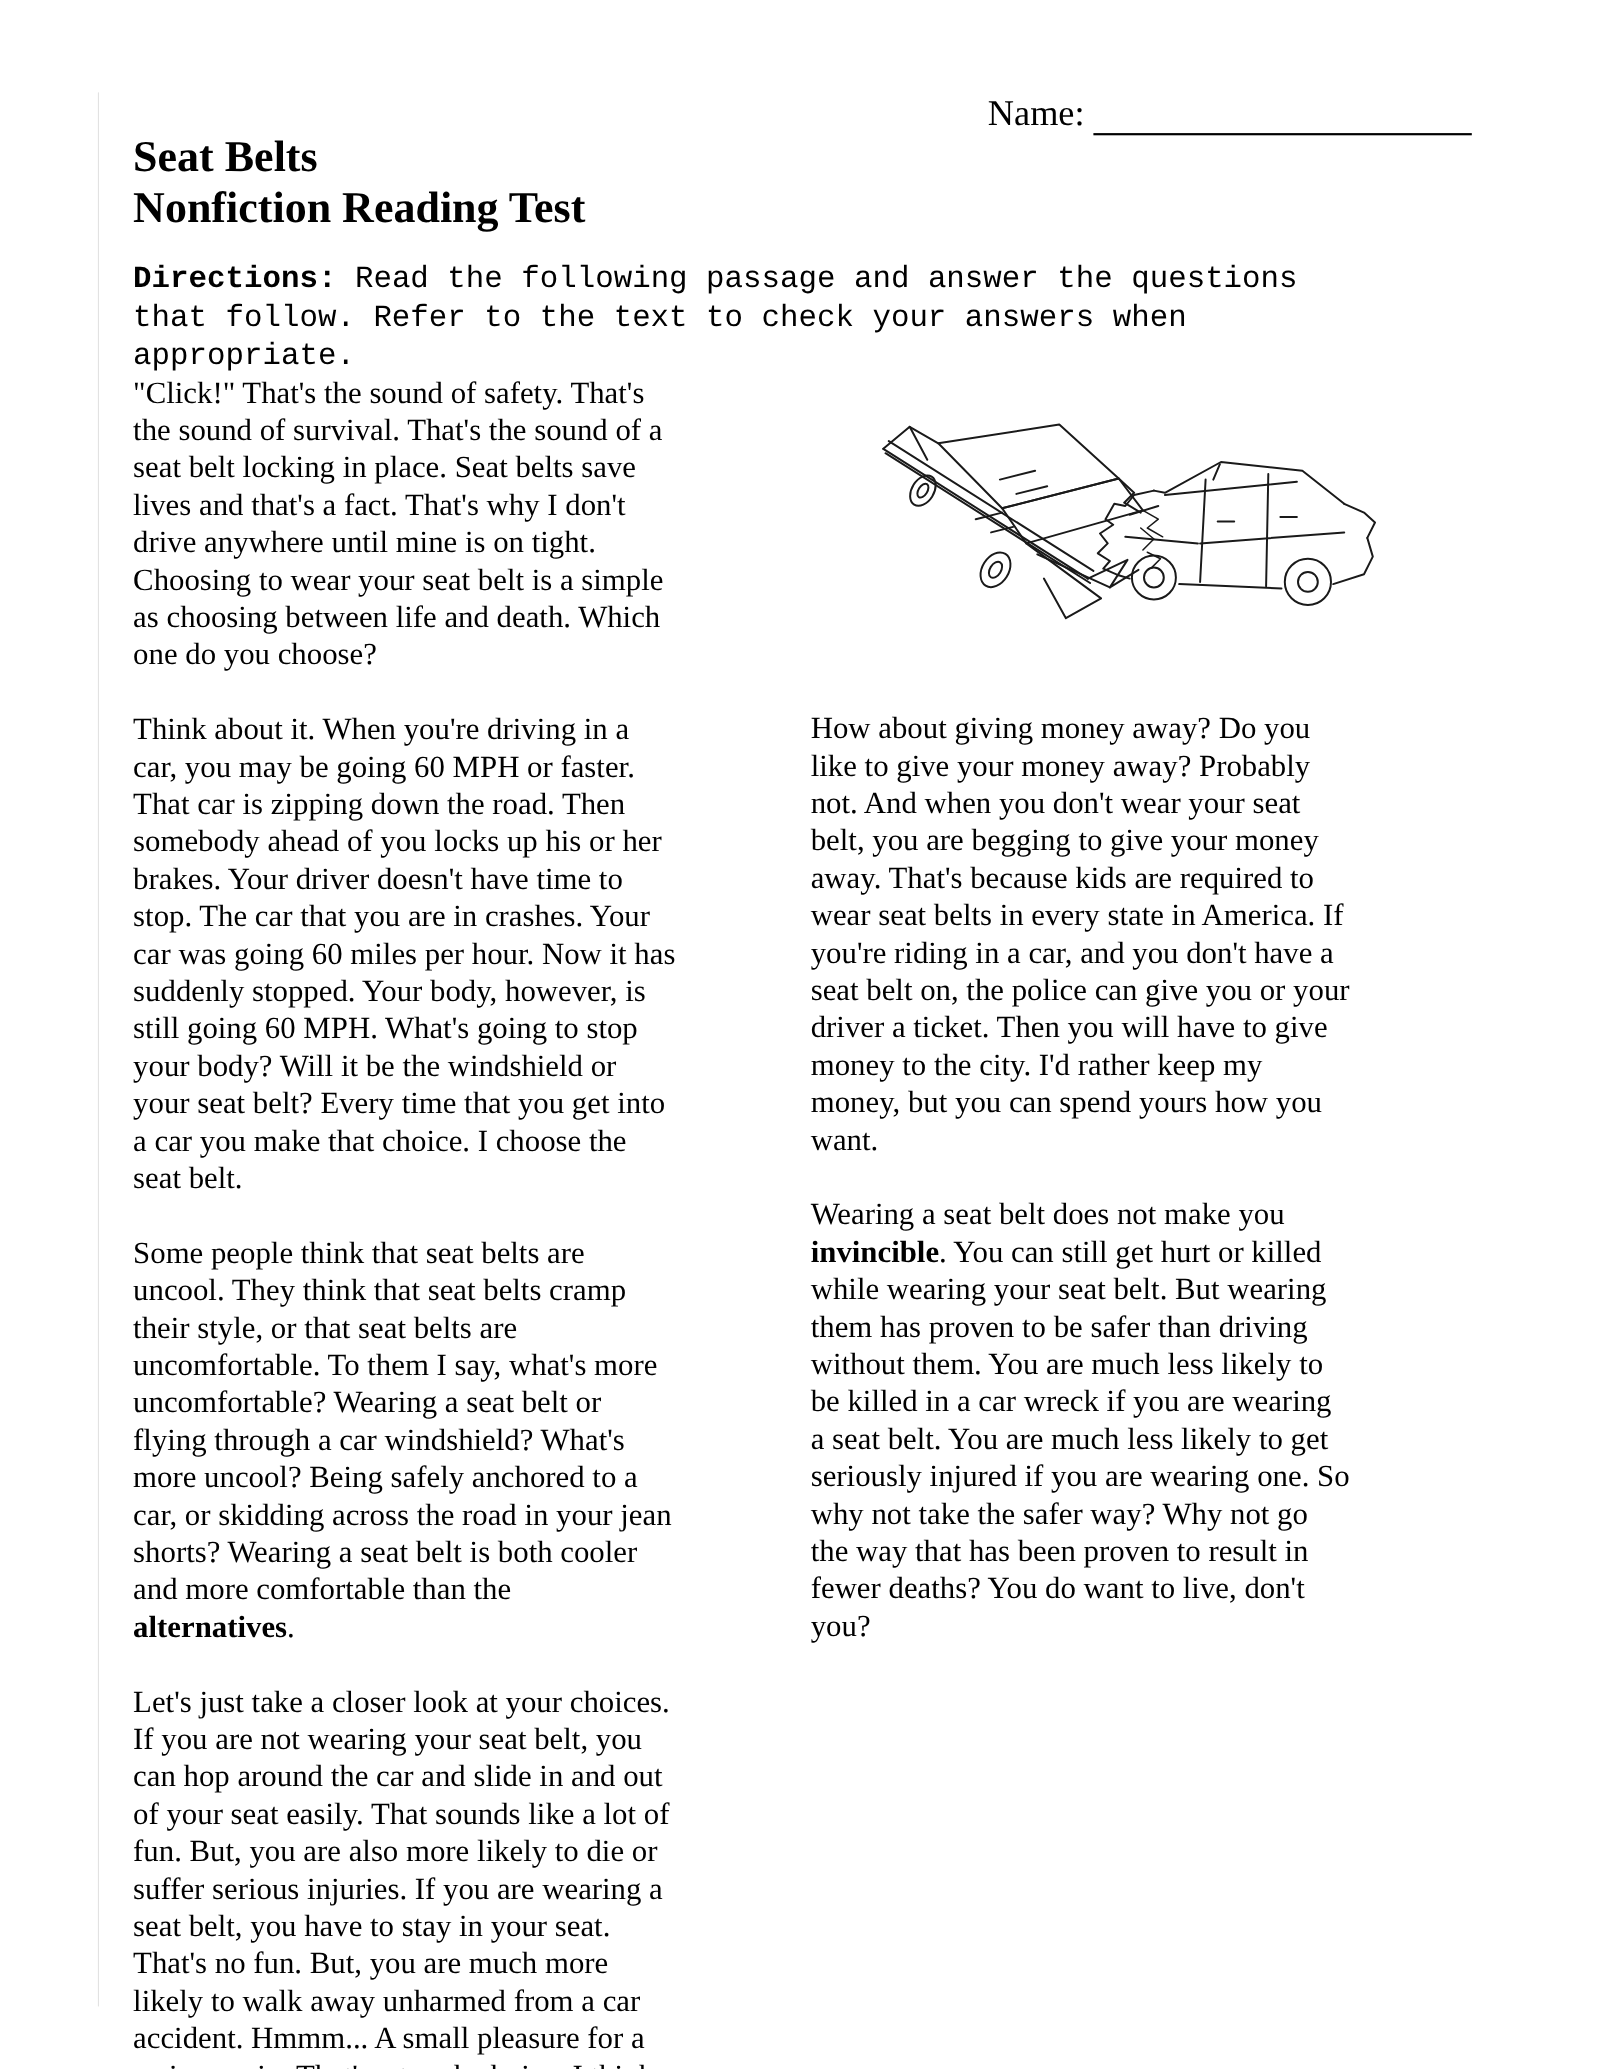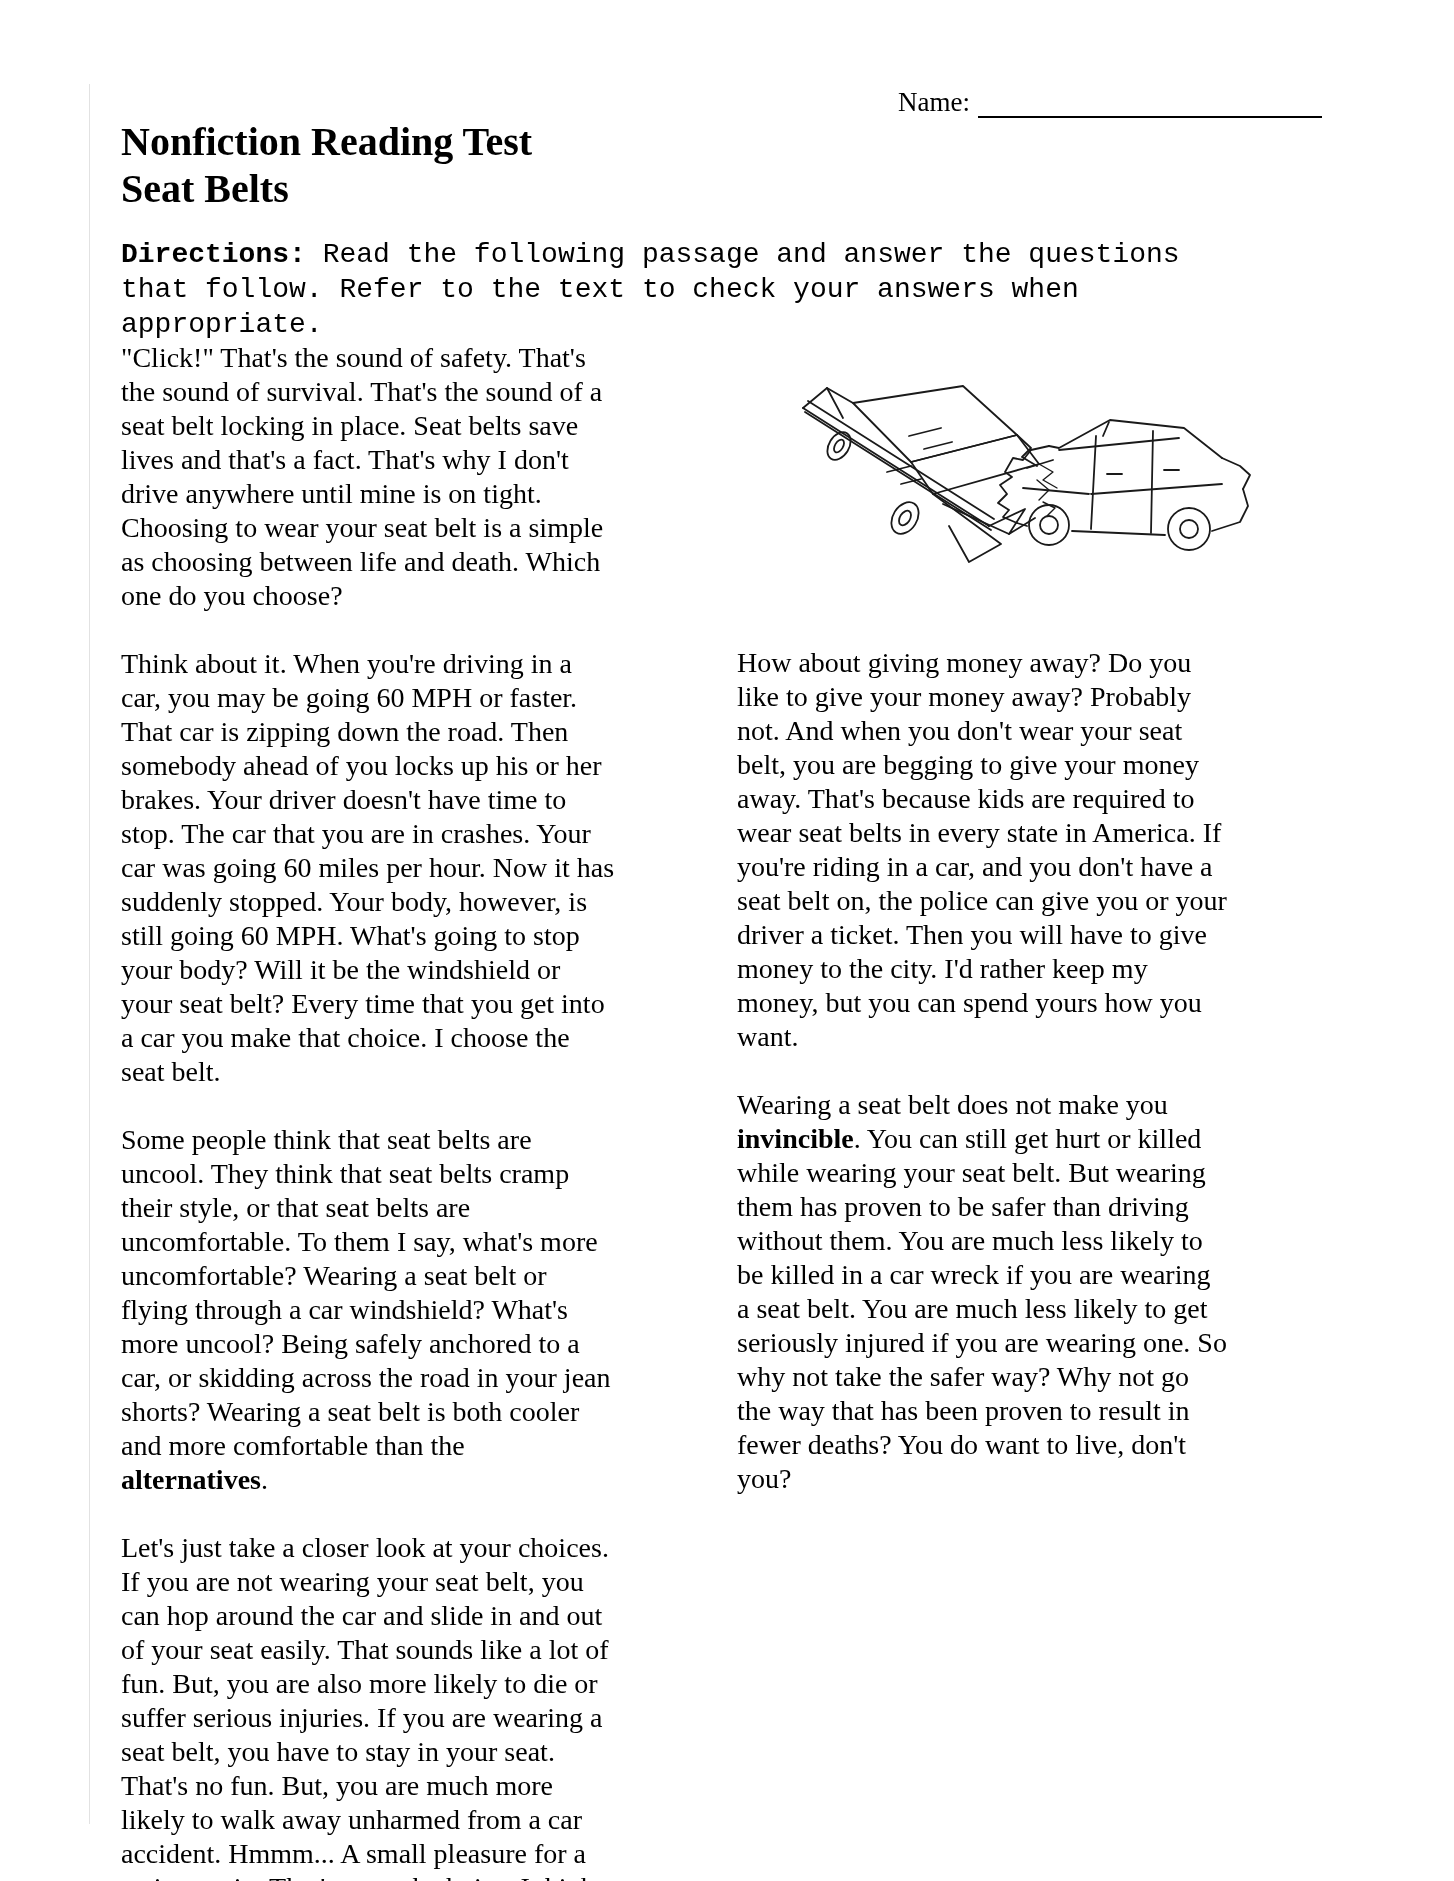--- a/index.html
+++ b/index.html
@@ -10,21 +10,21 @@
     color:#000;
     font-family:"Liberation Serif","DejaVu Serif",serif;
     overflow:hidden;
   }
   .scan-line{
     position:absolute;left:89px;top:84px;width:1px;height:1740px;
     background:#e2e2e2;
   }
   .name-row{
     position:absolute;left:898px;top:86px;
-    font-size:27px;white-space:nowrap;
+    font-size:33px;white-space:nowrap;
   }
   .name-line{
     display:inline-block;width:344px;height:30px;
     border-bottom:2px solid #000;
     vertical-align:bottom;margin-left:8px;
   }
   .title{
     position:absolute;left:121px;top:118px;
     font-size:40px;line-height:47px;font-weight:bold;margin:0;
   }
@@ -48,22 +48,22 @@
 
 <div class="page">
 
   <div class="scan-line"></div>
 
   <div class="name-row">
     <span>Name:</span><span class="name-line"></span>
   </div>
 
   <h1 class="title">
+    <div>Seat Belts</div>
     <div>Nonfiction Reading Test</div>
-    <div>Seat Belts</div>
   </h1>
 
   <p class="directions">
     <b>Directions:</b><span> Read the following passage and answer the questions that follow. Refer to the text to check your answers when appropriate.</span>
   </p>
 
   <div class="figure" role="img" aria-label="Line drawing of two cars in a head-on collision">
     <svg viewBox="0 0 478 202" xmlns="http://www.w3.org/2000/svg" fill="none" stroke="#1a1a1a" stroke-width="1.8" stroke-linecap="round" stroke-linejoin="round">
 
       <g>

